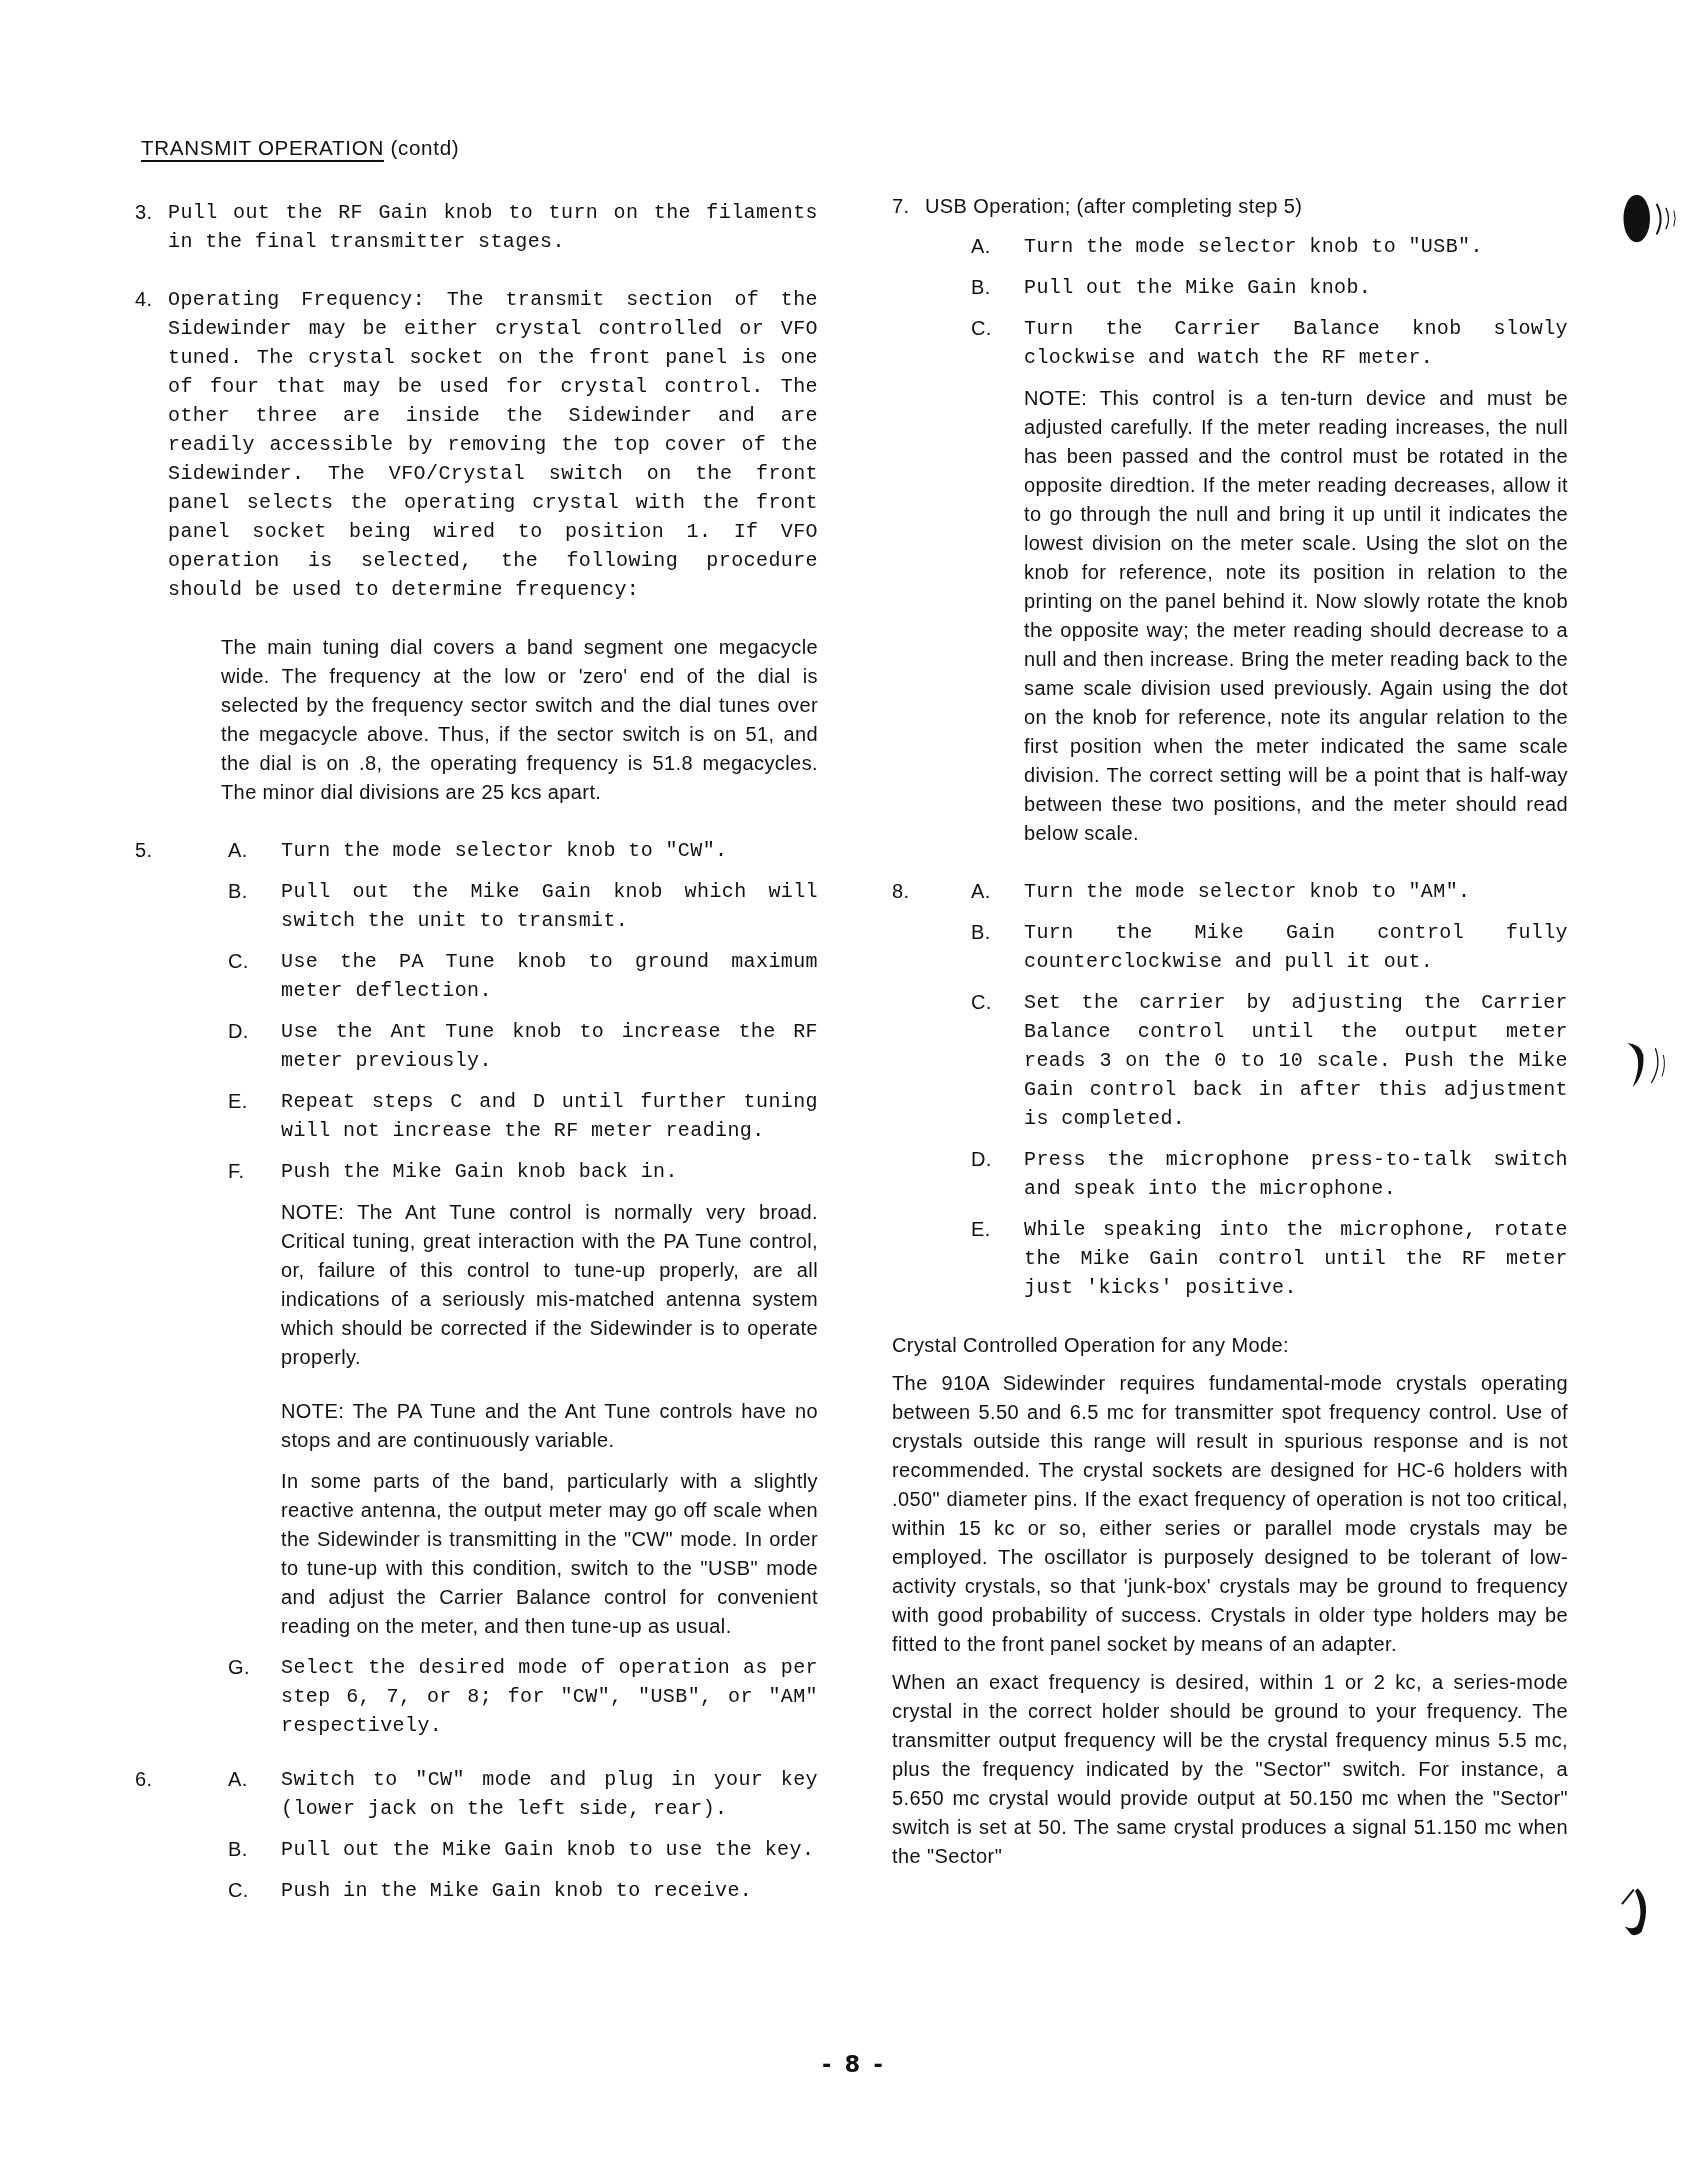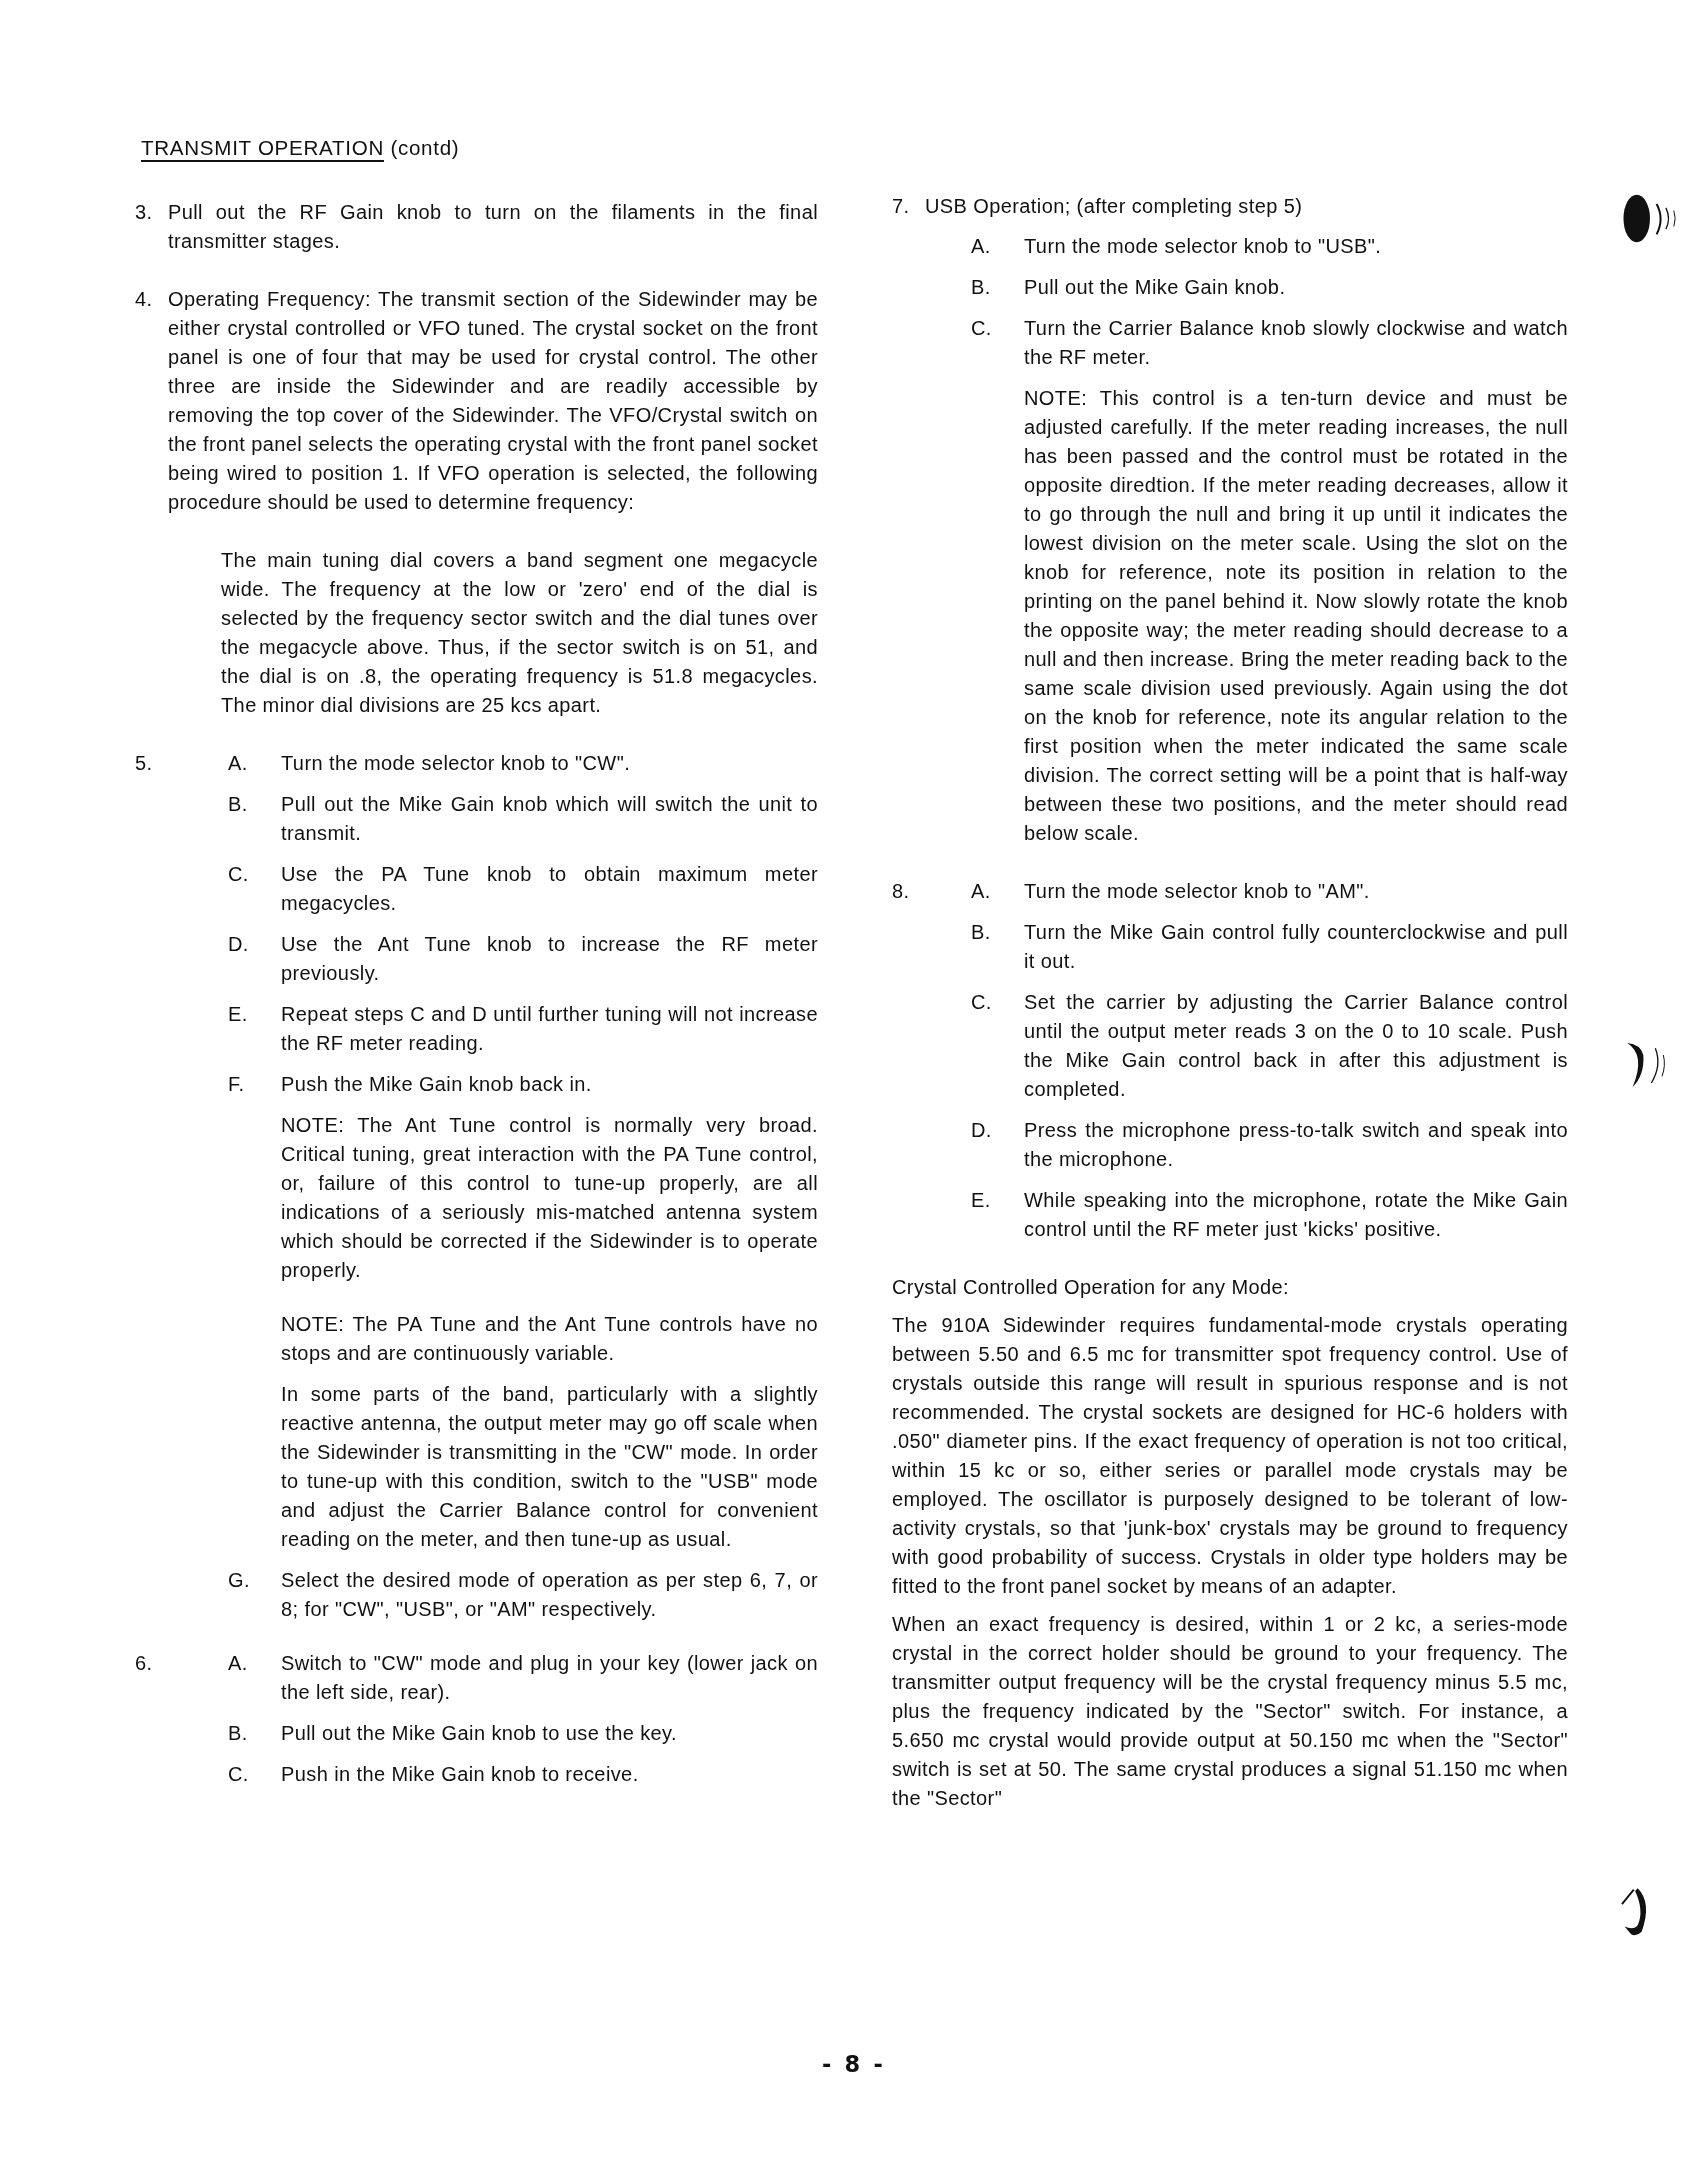--- a/index.html
+++ b/index.html
@@ -10,21 +10,21 @@
   .header .u { text-decoration: underline; text-decoration-thickness: 2px; text-underline-offset: 5.3px; }
   .col { position: absolute; font-size: 20px; line-height: 29px; letter-spacing: 0.4px; }
   .col-left { left: 135px; top: 198px; width: 683px; }
   .col-right { left: 892px; top: 192px; width: 676px; }
   .step { position: relative; padding-left: 33px; margin-bottom: 29px; }
   .step-num { position: absolute; left: 0; top: 0; }
   .sub-list { margin-top: 10.6px; padding-left: 60px; }
   .sub { position: relative; padding-left: 53px; margin-bottom: 12px; }
   .sub-letter { position: absolute; left: 0; top: 0; }
   .note { padding-left: 53px; margin: 12px 0; text-align: justify; }
-  .para { text-align: justify; }
+  .para { text-align: justify; font-family: Liberation Mono, monospace; }
   .indented { padding-left: 53px; margin: 29px 0 0 0; text-align: justify; }
   .section-title { margin-top: 28px; margin-bottom: 9.3px; }
   .right-para { text-align: justify; margin-bottom: 9.3px; }
   .page-num { position: absolute; left: 822px; top: 2051px; font-size: 22.5px; font-weight: bold;
               font-family: "DejaVu Sans", sans-serif; letter-spacing: 2.7px; }
   .hole { position: absolute; }
 </style>
 </head>
 <body>
 
@@ -54,21 +54,21 @@
         <div class="sub">
           <span class="sub-letter">A.</span>
           <div class="para">Turn the mode selector knob to "CW".</div>
         </div>
         <div class="sub">
           <span class="sub-letter">B.</span>
           <div class="para">Pull out the Mike Gain knob which will switch the unit to transmit.</div>
         </div>
         <div class="sub">
           <span class="sub-letter">C.</span>
-          <div class="para">Use the PA Tune knob to obtain maximum meter megacycles.</div>
+          <div class="para">Use the PA Tune knob to ground maximum meter deflection.</div>
         </div>
         <div class="sub">
           <span class="sub-letter">D.</span>
           <div class="para">Use the Ant Tune knob to increase the RF meter previously.</div>
         </div>
         <div class="sub">
           <span class="sub-letter">E.</span>
           <div class="para">Repeat steps C and D until further tuning will not increase the RF meter reading.</div>
         </div>
         <div class="sub">

